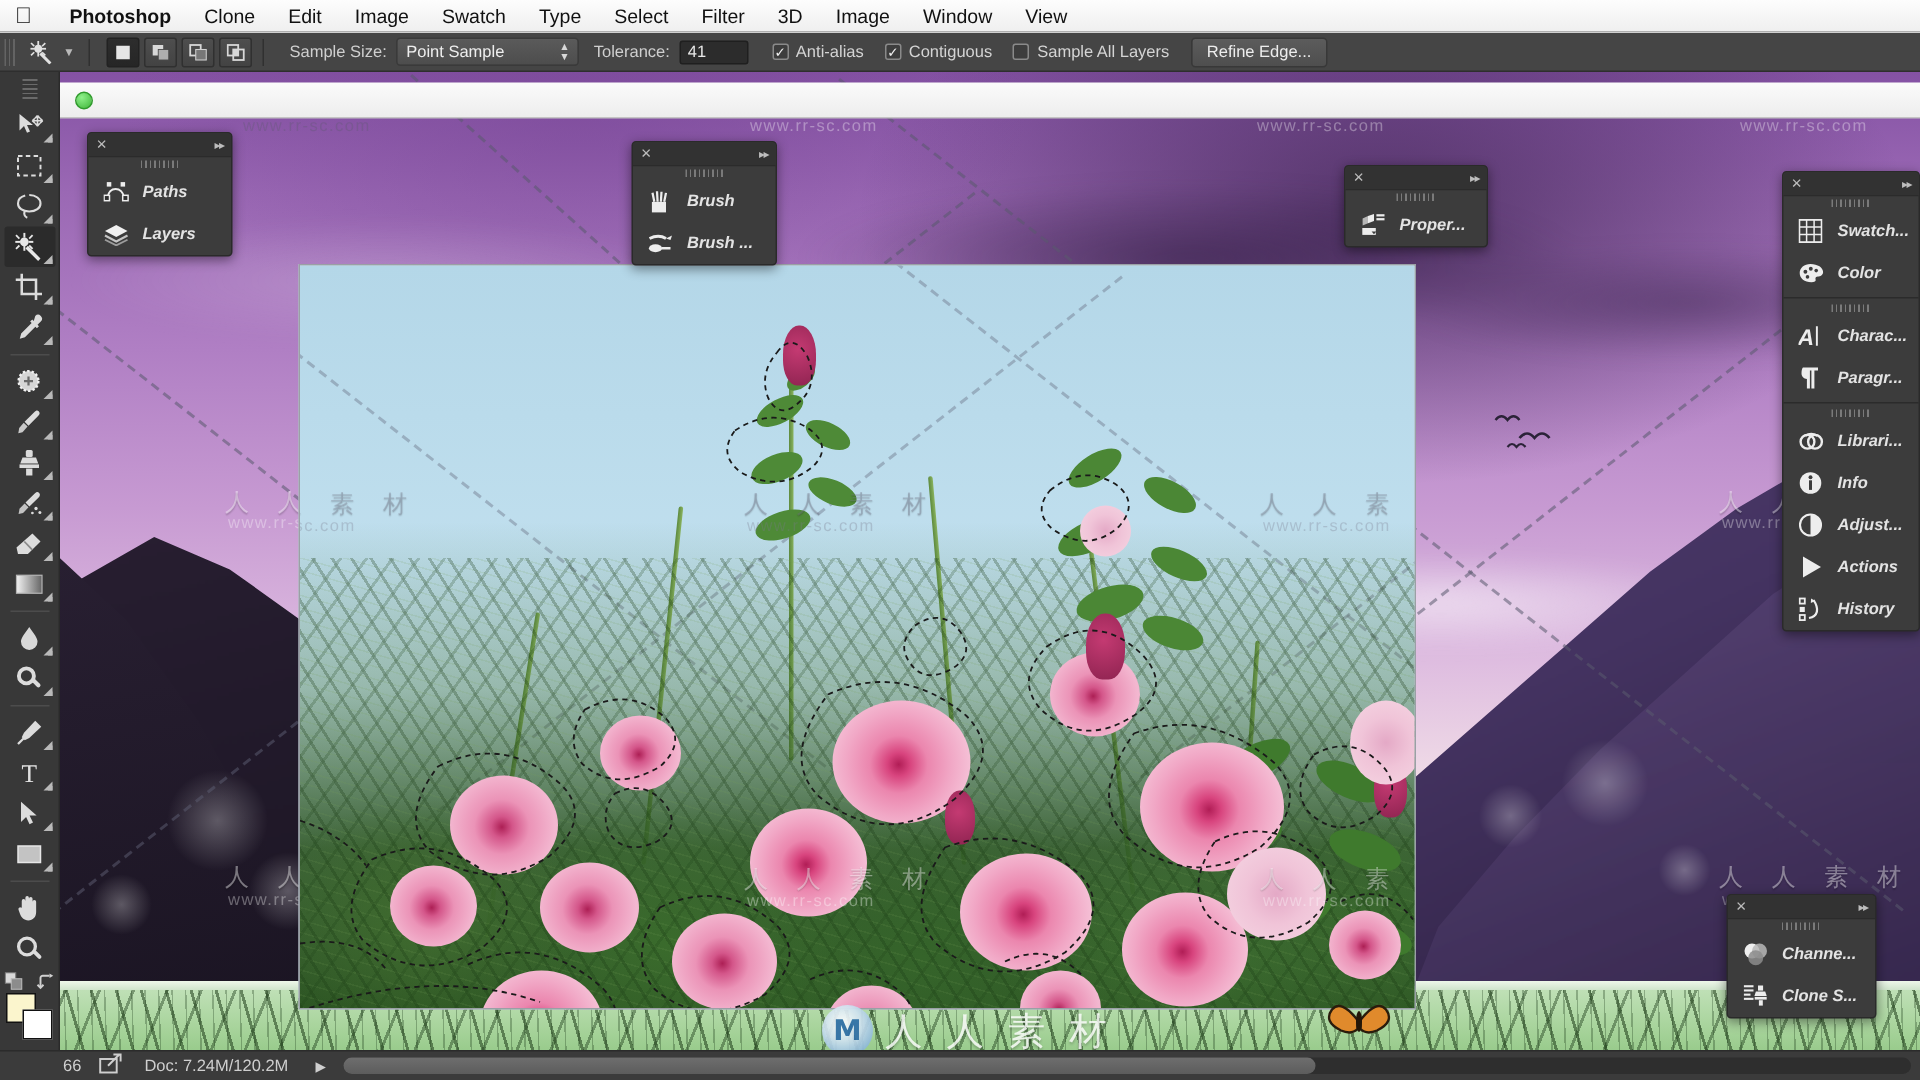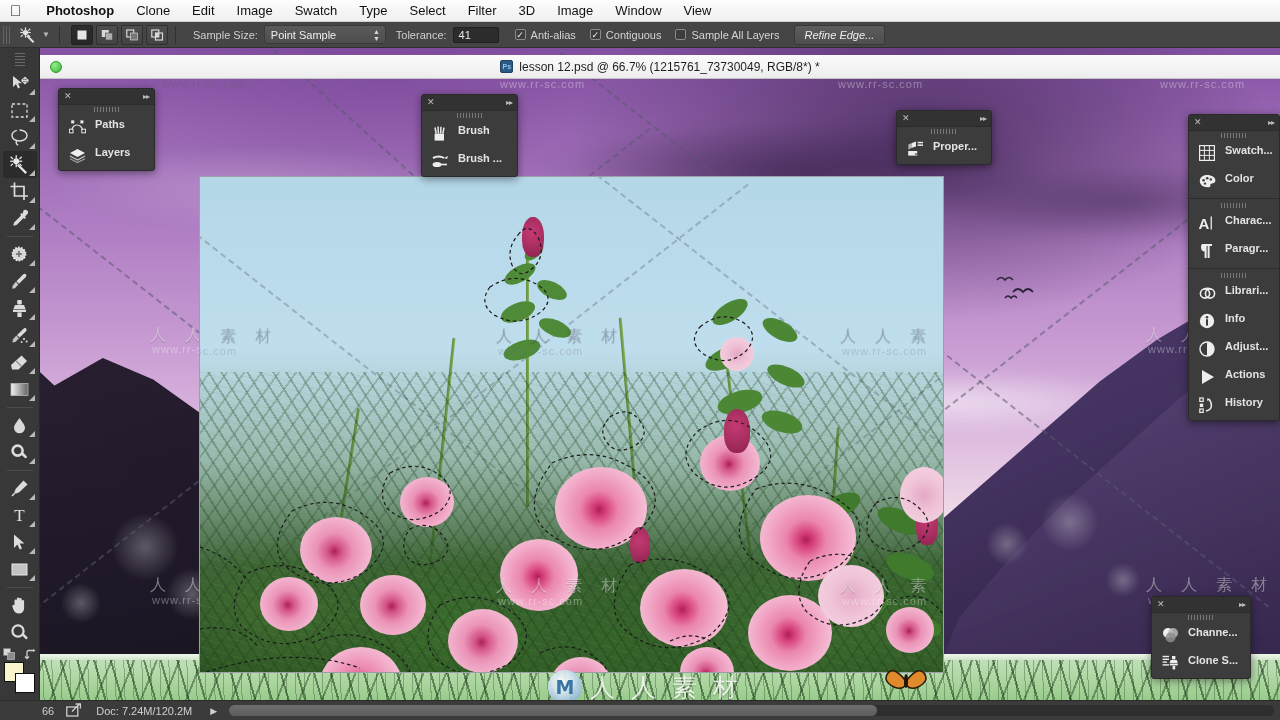--- a/index.html
+++ b/index.html
@@ -134,21 +134,21 @@
     height:16px; width:46px; background:#2c2c2c; border:1px solid #1f1f1f; border-radius:2px;
     color:#e8e8e8; font-size:11px; display:flex; align-items:center; padding:0 5px;
   }
   .ob-check { display:flex; align-items:center; gap:5px; margin-right:14px; color:#d4d4d4; }
   .chk { width:11px; height:11px; border:1px solid #8a8a8a; border-radius:2px; background:#3d3d3d;
      display:flex; align-items:center; justify-content:center; font-size:9px; color:#eee; }
   .chk.on { color:#f0f0f0; }
   .ob-btn {
     height:20px; padding:0 10px; background:linear-gradient(180deg,#5c5c5c,#4e4e4e);
     border:1px solid #383838; border-radius:3px; color:#ededed; font-size:11px;
-    display:flex; align-items:center;font-style:italic;
+    display:flex; align-items:center;
   }
 
   
   #doctitle {
     position:absolute; left:40px; top:55px; width:1240px; height:24px;
     background:linear-gradient(180deg,#fbfbfb,#ededed);
     border-bottom:1px solid #c4c4c4;
     display:flex; align-items:center; justify-content:center; z-index:40;
   }
   #doctitle .greendot {
@@ -192,22 +192,22 @@
     height:16px; background:#323232; display:flex; align-items:center;
     justify-content:space-between; padding:0 5px; border-bottom:1px solid #2b2b2b;
     border-radius:2px 2px 0 0;
   }
   .panel-head .x { color:#bdbdbd; font-size:9px; line-height:9px; }
   .panel-head .exp { color:#bdbdbd; font-size:8px; letter-spacing:-1px; }
   .panel-grip { height:9px; display:flex; align-items:center; justify-content:center; }
   .panel-grip i { display:block; width:26px; height:5px;
     background:repeating-linear-gradient(90deg,#7a7a7a 0 1px,transparent 1px 3px); }
   .prow {
-    display:flex; align-items:flex-start; gap:9px; padding:4px 9px 4px 9px; height:28px;
-    color:#e3e3e3; font-size:11px; font-weight:bold; white-space:nowrap;
+    display:flex; align-items:center; gap:9px; padding:4px 9px 4px 9px; height:28px;
+    color:#e3e3e3; font-size:11px; font-weight:bold; white-space:nowrap;font-style:italic;
   }
   .prow .pi { width:18px; height:18px; display:flex; align-items:center; justify-content:center; flex:0 0 18px; }
   .pgroup-sep { height:1px; background:#2b2b2b; margin:2px 0; }
 
   
   #canvaswin {
     position:absolute; left:199px; top:176px; width:745px; height:497px;
     border:1px solid #9aa0a5; background:#cfe3ee; z-index:30; overflow:hidden;
   }
   .sky { position:absolute; inset:0;
@@ -407,24 +407,20 @@
     <span class="chk"></span>
     <span>Sample All Layers</span>
   </div>
   <div class="ob-btn">
     <span>Refine Edge...</span>
   </div>
 </div>
 
 <div id="doctitle">
   <div class="greendot"></div>
-  <div class="ttl">
-    <span class="psicon">Ps</span>
-    <span>lesson 12.psd @ 66.7% (1215761_73730049, RGB/8*) *</span>
-  </div>
 </div>
 
 <div id="toolbar">
   <div class="tgrip"></div>
 
   <div class="tool">
     <svg width="19" height="19" viewBox="0 0 19 19">
         <path d="M3 2 L3 13 L6 10 L8 14.5 L10 13.6 L8 9.3 L12 9.3 Z" fill="#dcdcdc"></path>
         <path d="M15 3 v7 M11.5 6.5 h7 M15 3 l-1.6 1.8 M15 3 l1.6 1.8 M15 10 l-1.6-1.8 M15 10 l1.6-1.8 M11.5 6.5 l1.8-1.6 M11.5 6.5 l1.8 1.6 M18.5 6.5 l-1.8-1.6 M18.5 6.5 l-1.8 1.6" stroke="#dcdcdc" stroke-width="1.1" fill="none"></path>
       </svg>

